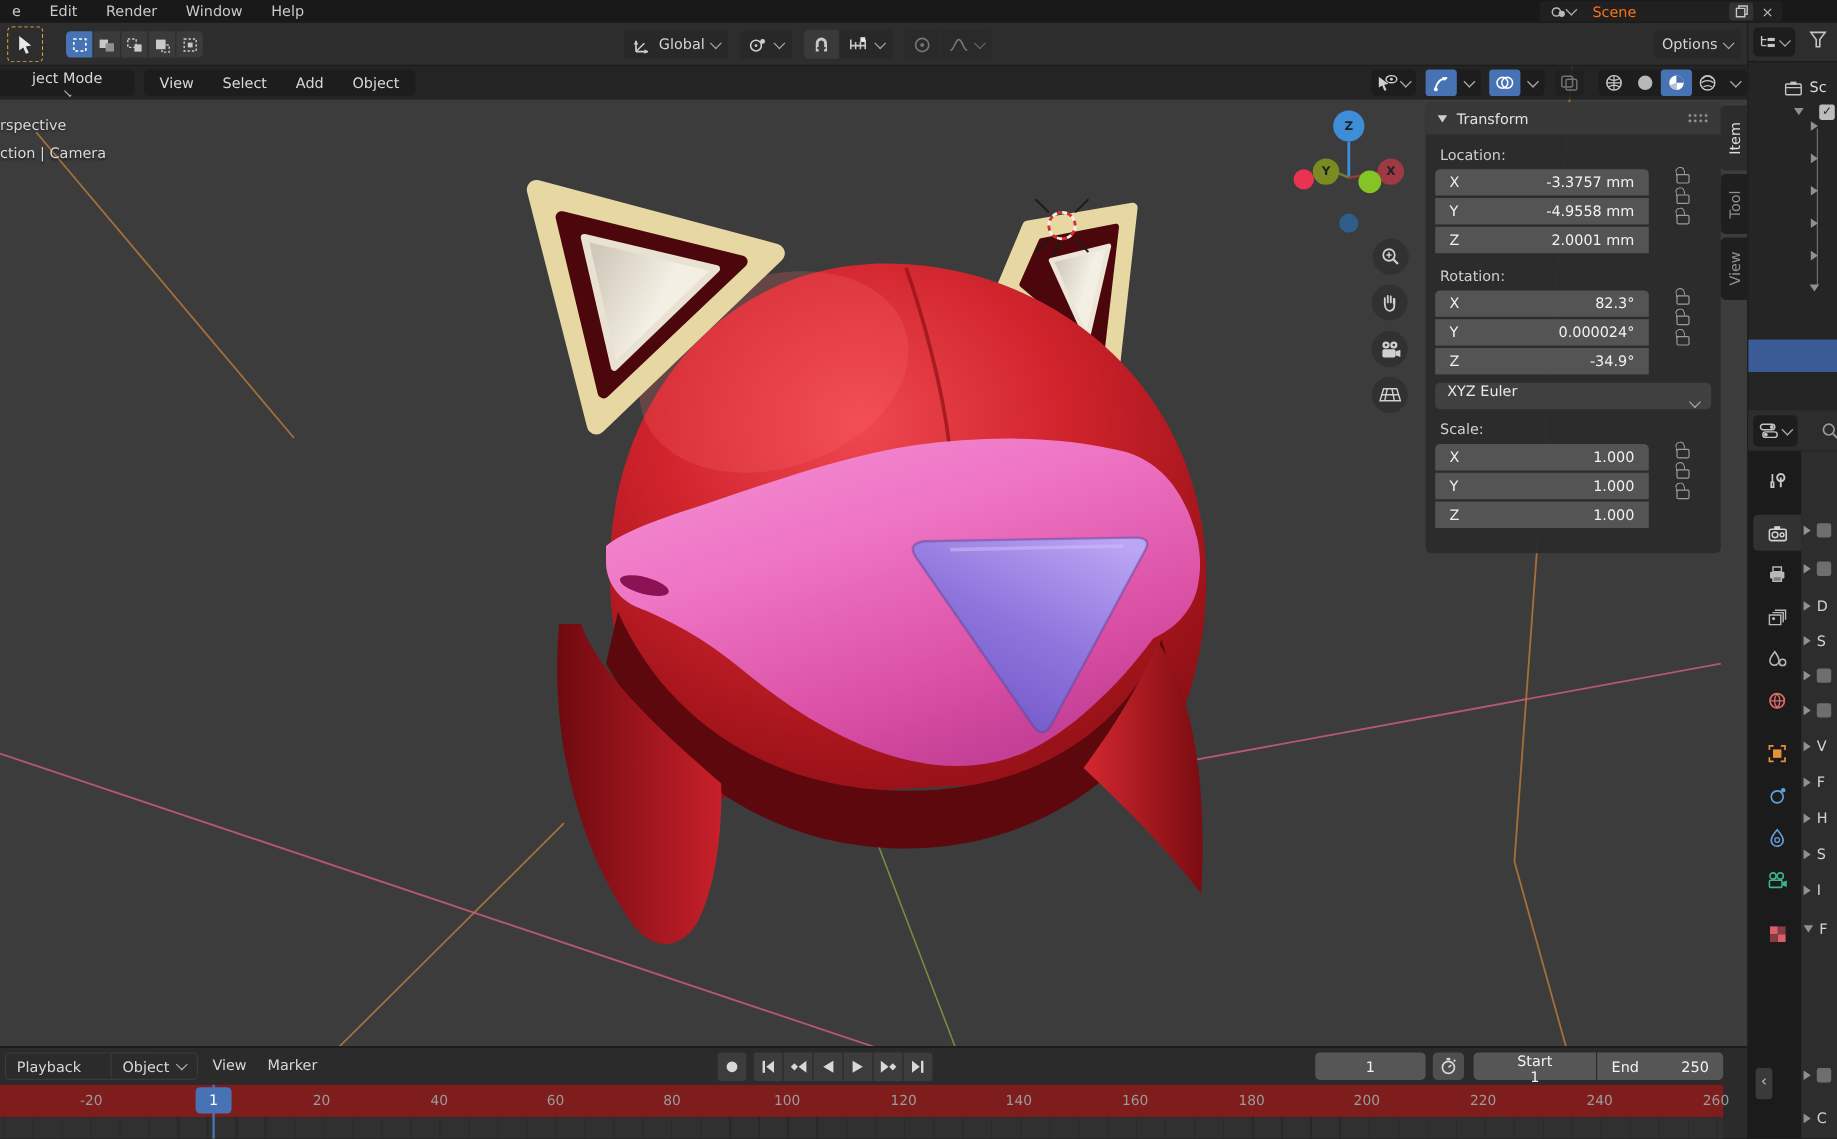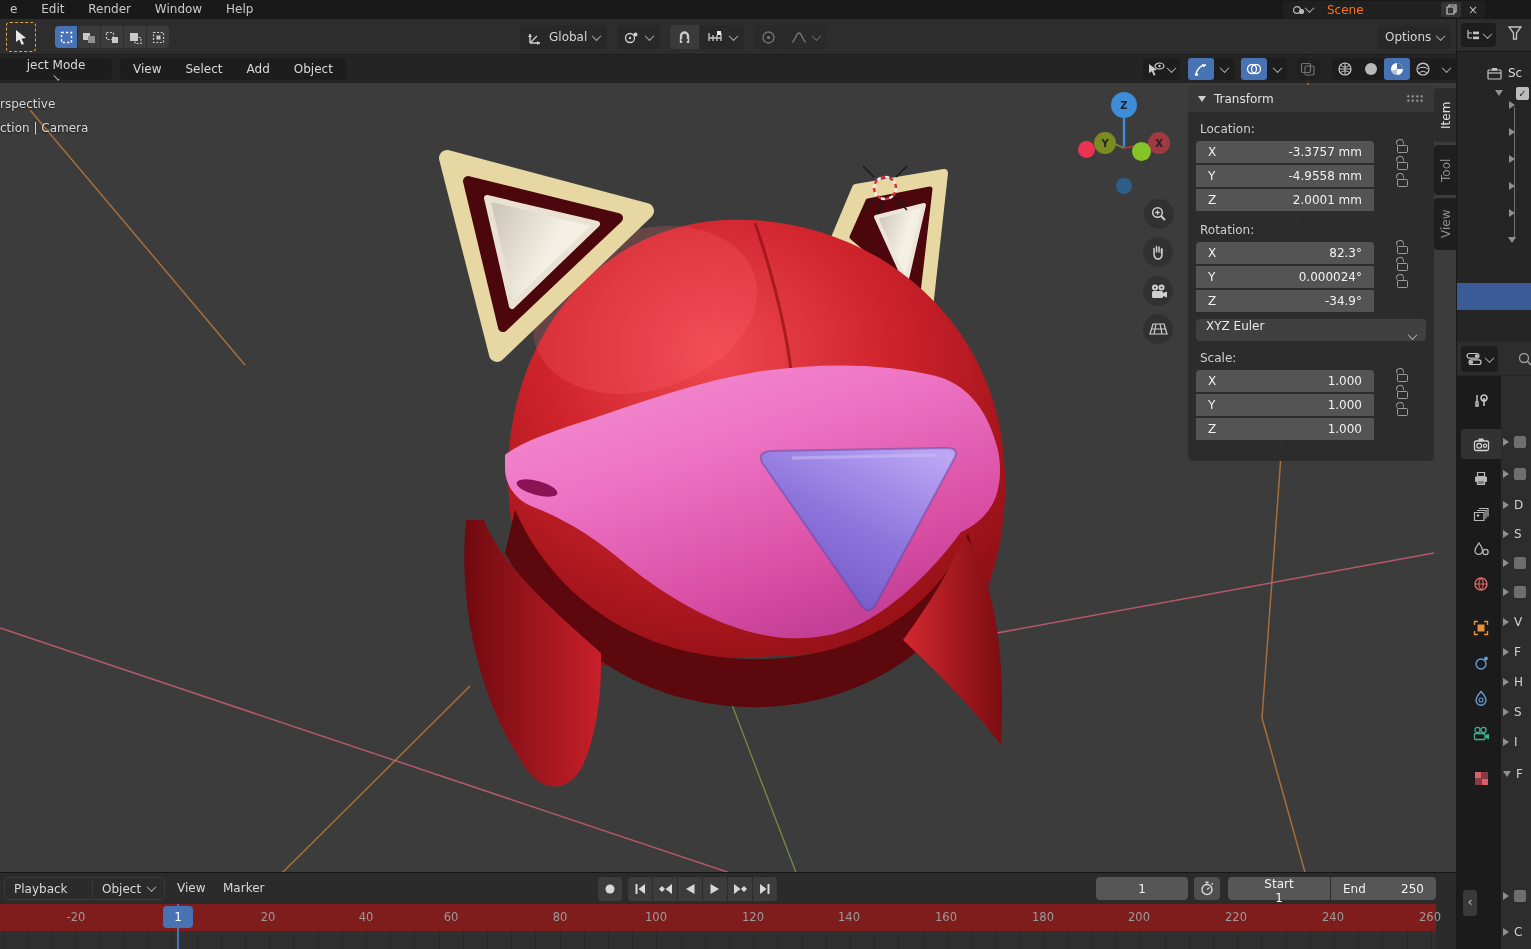--- a/index.html
+++ b/index.html
@@ -813,21 +813,21 @@
       <span class="numfield" style="left:1331px; width:105px; border-radius:0 4px 4px 0; padding:0 12px; justify-content:space-between;">
         <span>End</span>
           <span>250</span>
       </span>
     </div>
 
     <div class="ruler">
       <span class="tick" style="left:76px;">-20</span>
       <span class="tick" style="left:268px;">20</span>
       <span class="tick" style="left:366px;">40</span>
-      <span class="tick" style="left:451px;">60</span>
+      <span class="tick" style="left:463px;">60</span>
       <span class="tick" style="left:560px;">80</span>
       <span class="tick" style="left:656px;">100</span>
       <span class="tick" style="left:753px;">120</span>
       <span class="tick" style="left:849px;">140</span>
       <span class="tick" style="left:946px;">160</span>
       <span class="tick" style="left:1043px;">180</span>
       <span class="tick" style="left:1139px;">200</span>
       <span class="tick" style="left:1236px;">220</span>
       <span class="tick" style="left:1333px;">240</span>
       <span class="tick" style="left:1430px;">260</span>

